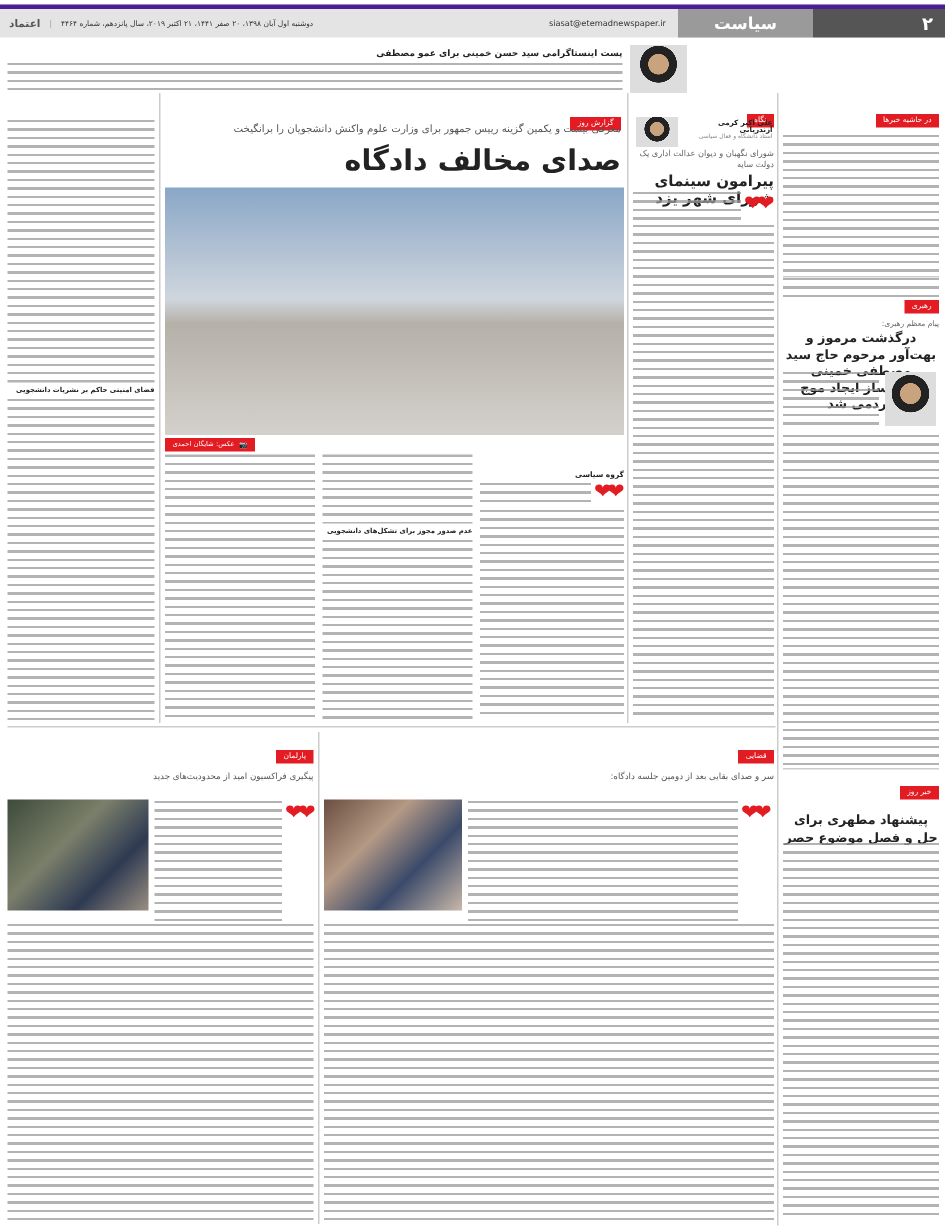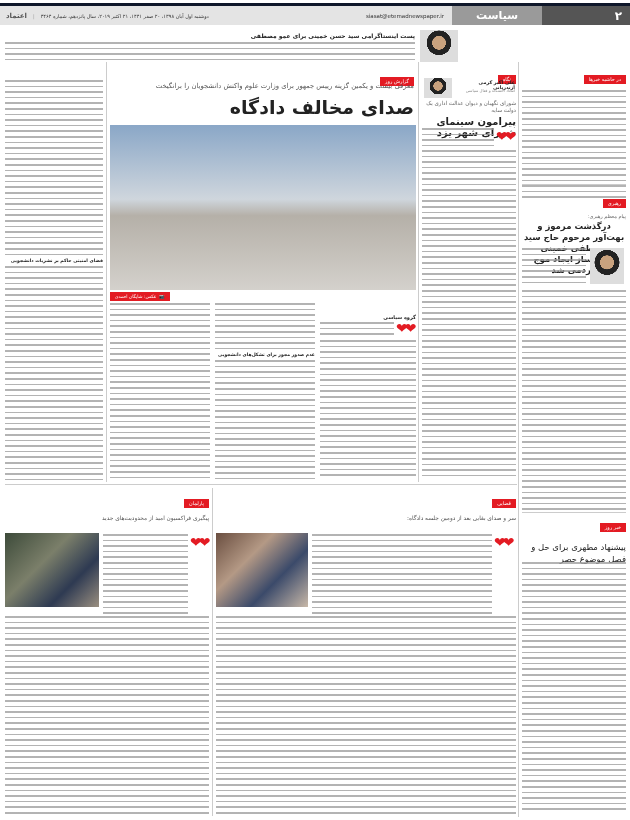--- a/index.html
+++ b/index.html
@@ -1,17 +1,17 @@
 <!DOCTYPE html>
 <html><head>
 <meta charset="utf-8">
 <style>
 *{box-sizing:border-box;margin:0;padding:0}
 body{width:630px;height:820px;background:#fff;font-family:"DejaVu Sans",sans-serif;overflow:hidden;position:relative;direction:rtl;color:#222}
-.topbar{position:absolute;top:3px;left:0;width:630px;height:22px;border-top:3px solid #0f172a;background:#e4e4e4;display:flex;direction:ltr}
+.topbar{position:absolute;top:3px;left:0;width:630px;height:22px;border-top:3px solid #4c1d95;background:#e4e4e4;display:flex;direction:ltr}
 .topbar .meta{flex:1;font-size:5px;display:flex;align-items:center;padding-left:6px;color:#333;gap:6px}
 .topbar .email{width:120px;font-size:5.5px;display:flex;align-items:center;justify-content:flex-end;padding-right:8px;color:#333}
 .topbar .section{width:90px;background:#9a9a9a;color:#fff;font-size:11px;font-weight:bold;display:flex;align-items:center;justify-content:center;direction:rtl}
 .topbar .pagenum{width:88px;background:#555;color:#fff;font-size:12px;font-weight:bold;display:flex;align-items:center;justify-content:flex-end;padding-right:8px}
 .abs{position:absolute}
 .lines{background:repeating-linear-gradient(to bottom,#9a9a9a 0,#9a9a9a 1.6px,transparent 1.6px,transparent 5.6px);opacity:.75}
 .redlbl{background:#e31b23;color:#fff;font-size:5px;padding:1px 5px;height:9px;display:inline-flex;align-items:center}
 .hline{border-top:1px solid #ccc}
 .vline{border-left:1px solid #ccc}
 .hearts{color:#e31b23;font-size:14px;line-height:12px;letter-spacing:-3px}
@@ -48,21 +48,21 @@
   <div style="text-align:right"><span class="redlbl">رهبری</span></div>
   <div style="font-size:5px;color:#666;margin-top:4px;text-align:right">پیام معظم رهبری:</div>
   <div style="font-size:8.5px;font-weight:bold;line-height:11px;text-align:center;margin-top:2px">درگذشت مرموز و بهت‌آور مرحوم حاج سید مصطفی خمینی زمینه‌ساز ایجاد موج مردمی شد</div>
 </div>
 <div class="abs portrait" style="top:248px;left:590px;width:34px;height:36px"></div>
 <div class="abs lines" style="top:248px;left:522px;width:64px;height:36px"></div>
 <div class="abs lines" style="top:290px;left:522px;width:104px;height:220px"></div>
 <div class="abs hline" style="top:512px;left:522px;width:104px"></div>
 <div class="abs" style="top:514px;left:522px;width:104px">
   <div style="text-align:right"><span class="redlbl">خبر روز</span></div>
-  <div style="font-size:8.5px;font-weight:normal;line-height:12px;margin-top:8px">پیشنهاد مطهری برای حل و فصل موضوع حصر</div>
+  <div style="font-size:8.5px;font-weight:bold;line-height:12px;text-align:center;margin-top:8px">پیشنهاد مطهری برای حل و فصل موضوع حصر</div>
 </div>
 <div class="abs lines" style="top:562px;left:522px;width:104px;height:250px"></div>
 
 <div class="abs vline" style="top:62px;left:418px;height:420px"></div>
 <div class="abs" style="top:66px;left:422px;width:94px">
   <div style="text-align:right"><span class="redlbl">نگاه</span></div>
 </div>
 <div class="abs portrait" style="top:78px;left:424px;width:28px;height:20px"></div>
 <div class="abs" style="top:80px;left:455px;width:60px;font-size:4.8px;font-weight:bold;text-align:right">علی اکبر کرمی آزندریانی</div>
 <div class="abs" style="top:88px;left:455px;width:60px;font-size:4px;color:#888;text-align:right">استاد دانشگاه و فعال سیاسی</div>

